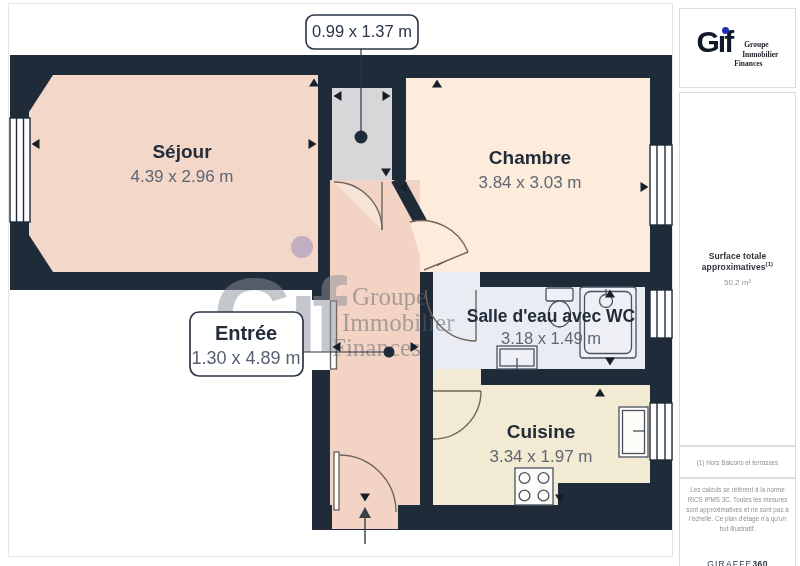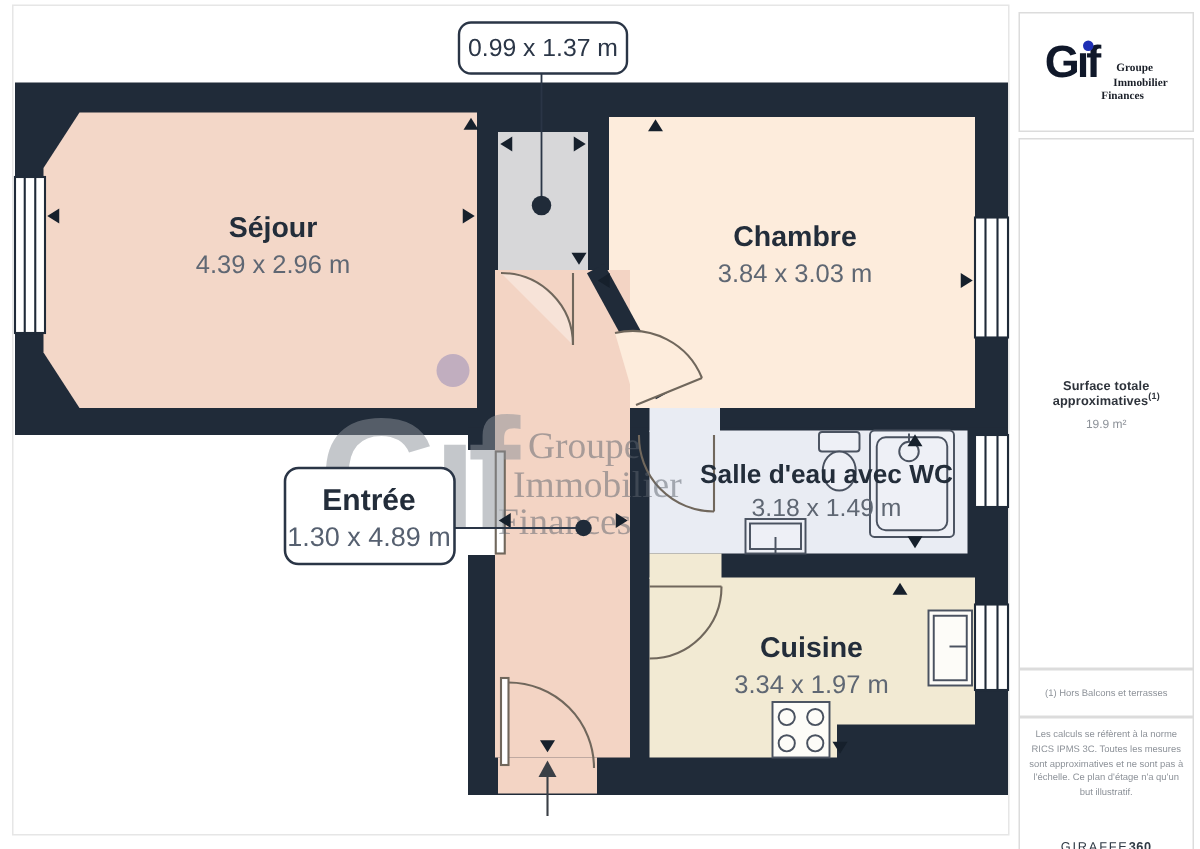--- a/index.html
+++ b/index.html
@@ -224,21 +224,21 @@
           <div class="l2">Immobilier</div>
           <div class="l3">Finances</div>
         </span>
       </div>
     </div>
 
     <div class="panel panel-surface">
       <div class="surface-label">
         <span>Surface totale approximatives</span><sup>(1)</sup>
       </div>
-      <div class="surface-value">19.9 m²</div>
+      <div class="surface-value">50.2 m²</div>
     </div>
 
     <div class="panel panel-footnote">
       <span class="footnote-text">(1) Hors Balcons et terrasses</span>
     </div>
 
     <div class="panel panel-disclaimer">
       <p class="disclaimer-text">Les calculs se réfèrent à la norme RICS IPMS 3C. Toutes les mesures sont approximatives et ne sont pas à l'échelle. Ce plan d'étage n'a qu'un but illustratif.</p>
       <div class="brand">
         <span>GIRAFFE</span><b>360</b>

